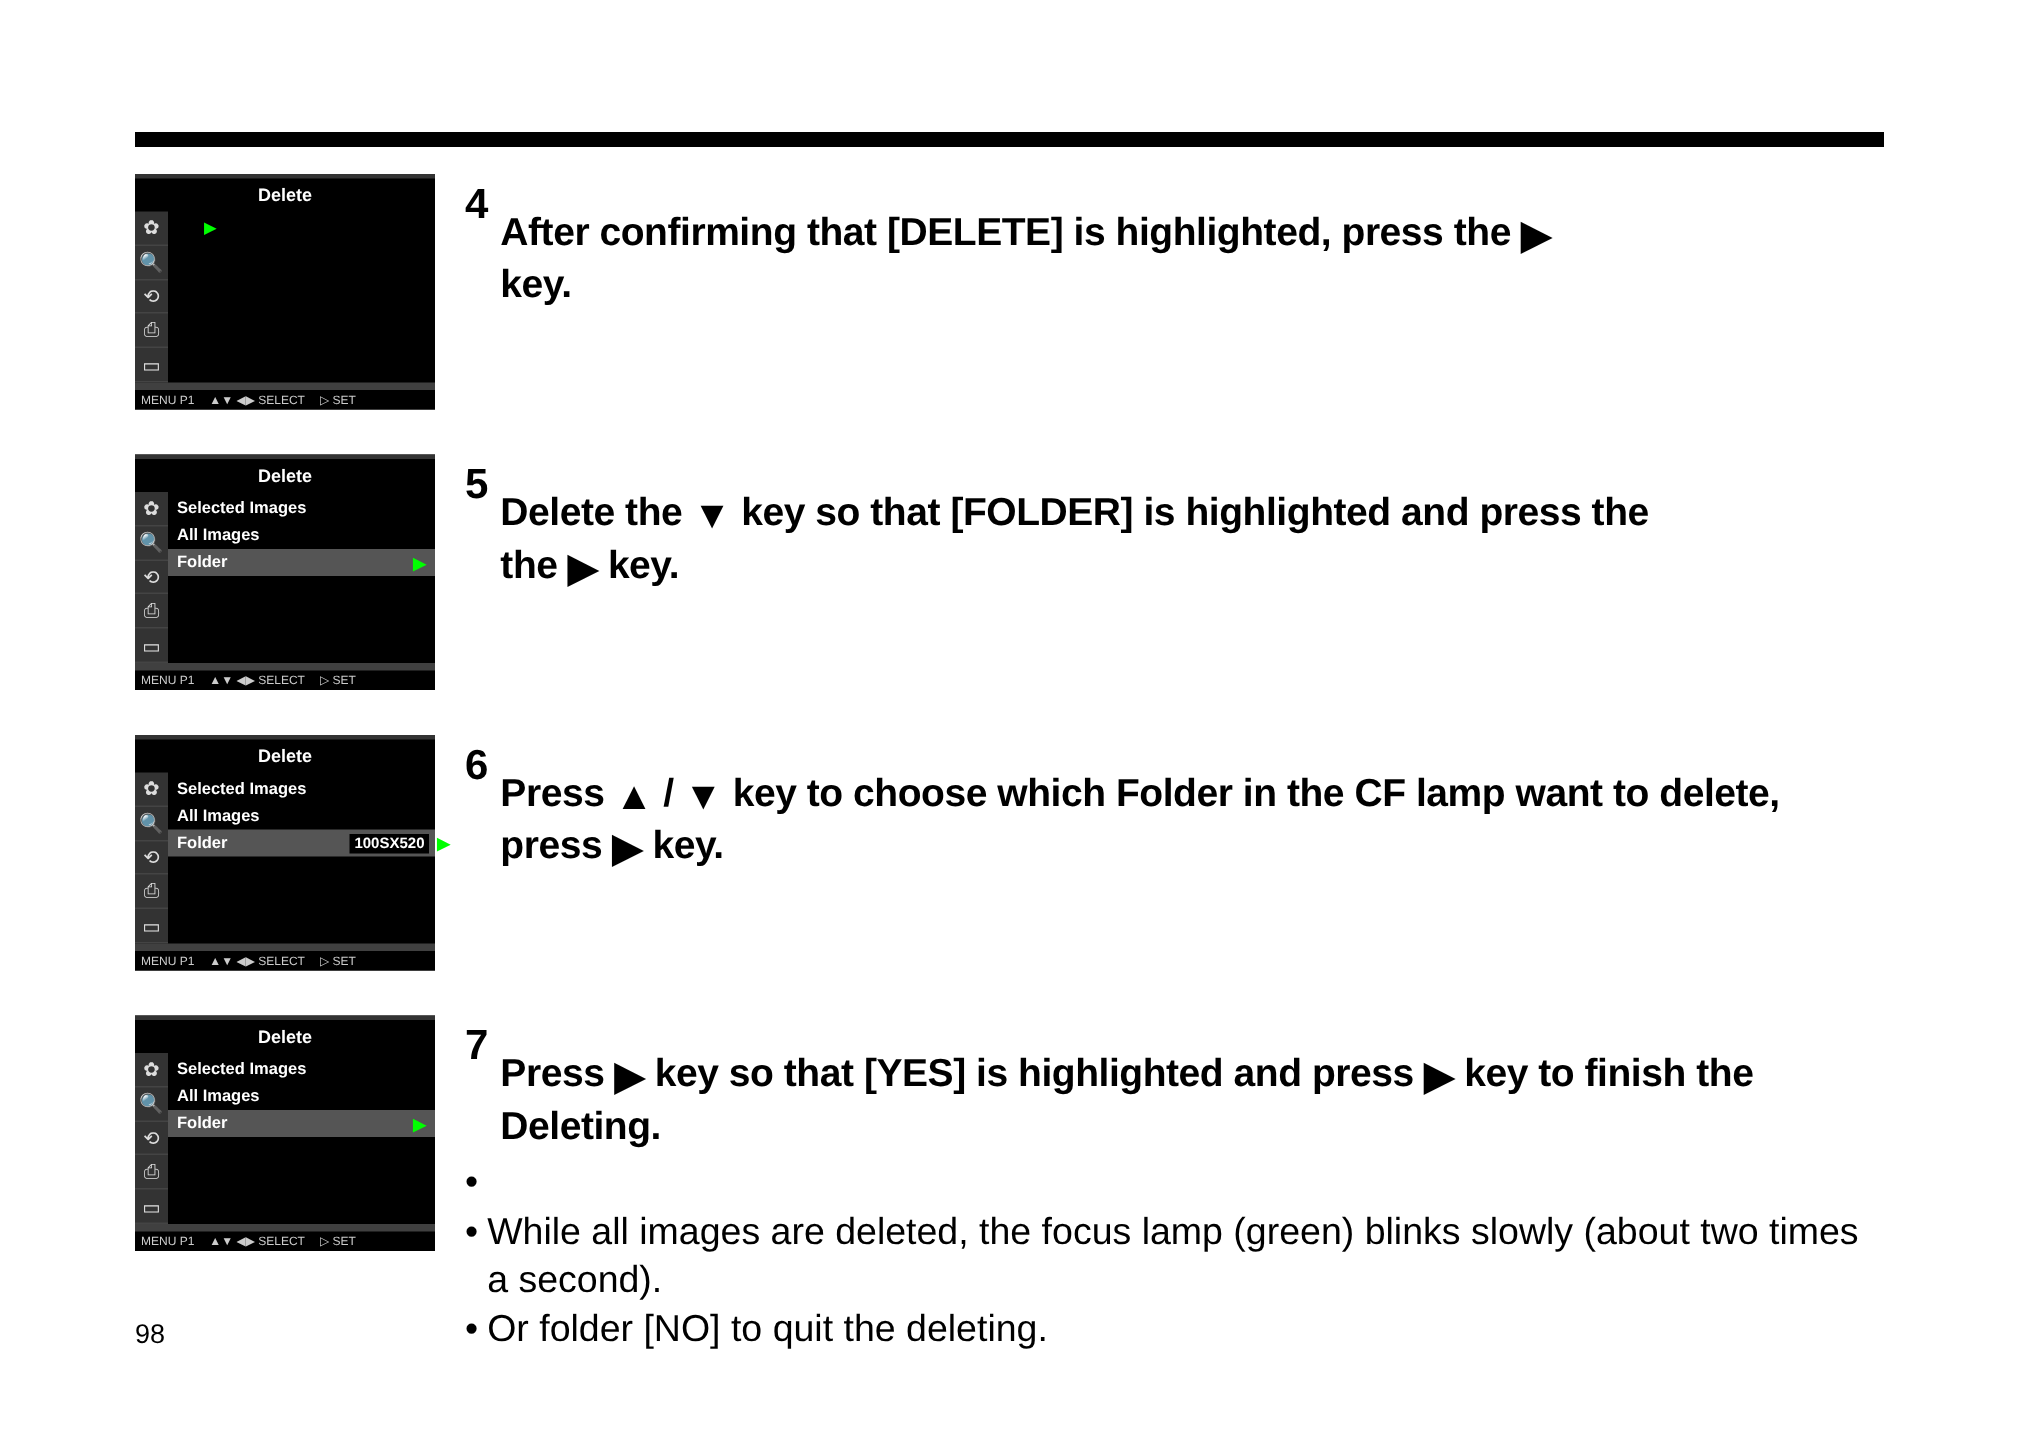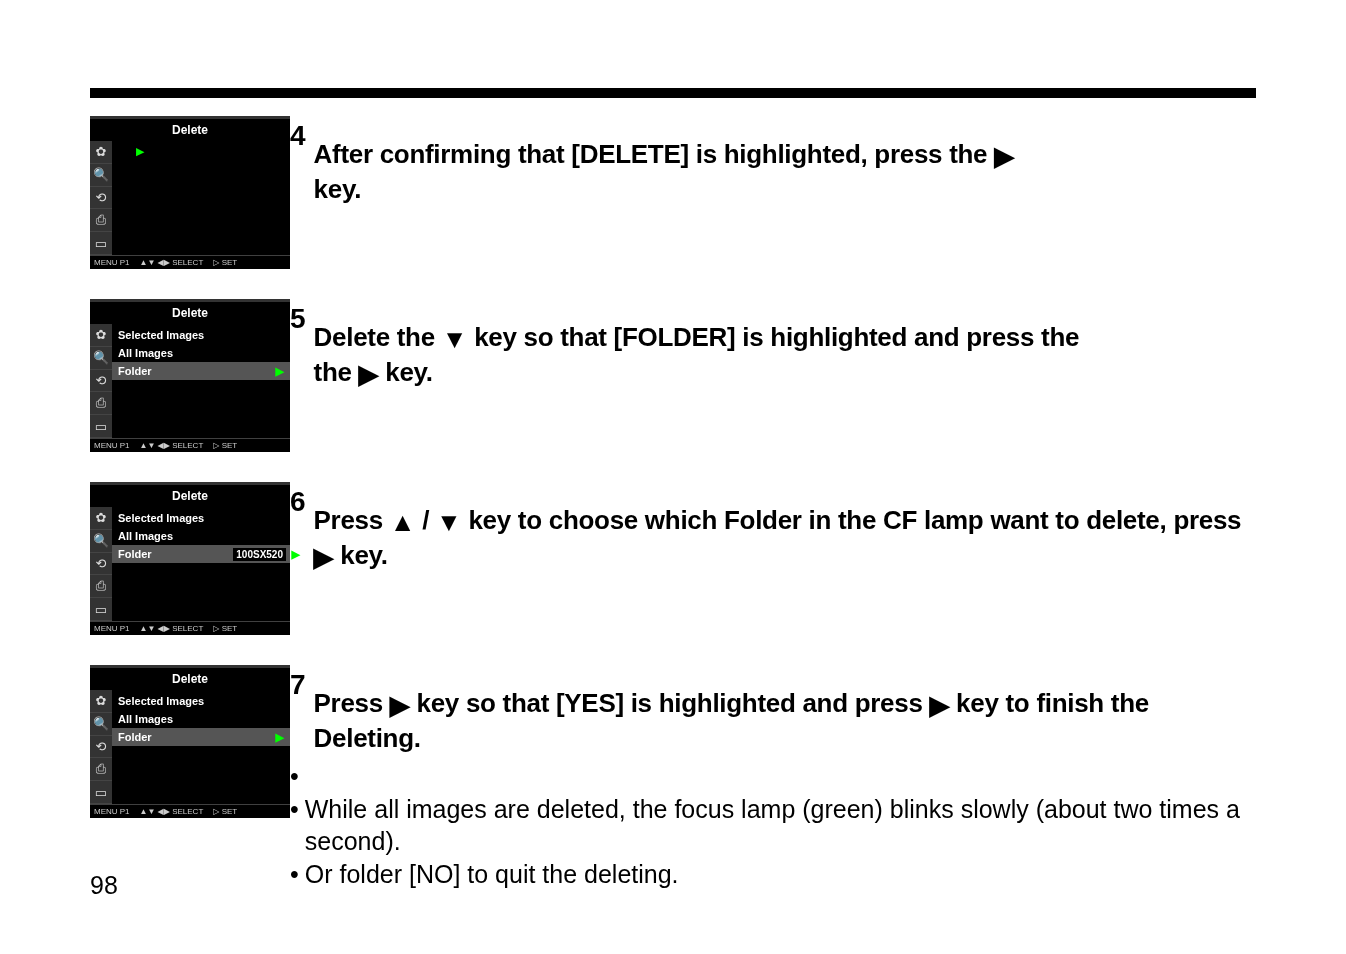--- a/index.html
+++ b/index.html
@@ -27,20 +27,21 @@
     right: 90px;
   }
   .row {
     display: flex;
     align-items: flex-start;
     margin-bottom: 30px;
   }
   .camera-screen {
     width: 200px;
     flex: 0 0 200px;
+    margin-right: 20px;
     background: #000;
     border-top: 3px solid #333;
     color: #fff;
     font-size: 11px;
     position: relative;
   }
   .cs-title {
     text-align: center;
     font-weight: bold;
     font-size: 12px;
@@ -101,21 +102,21 @@
   }
   .cs-arrow-start {
     color: #0f0;
     position: absolute;
     left: 24px;
     top: 4px;
     font-size: 11px;
   }
   .cs-footer {
     background: #000;
-    border-top: 1px solid #404040;
+    border-top: 5px solid #404040;
     font-size: 8px;
     display: flex;
     align-items: center;
     padding: 2px 4px;
     gap: 10px;
     color: #ccc;
   }
   .cs-footer span { white-space: nowrap; }
 
   .instr {
@@ -153,21 +154,21 @@
   .bullets .b {
     display: flex;
   }
   .bullets .dot {
     margin: 0 6px 0 0;
   }
   .pagenum {
     position: absolute;
     left: 90px;
     bottom: 54px;
-    font-size: 25px;
+    font-size: 18px;
   }
 </style>
 </head>
 <body>
 
 <div class="top-rule"></div>
 
 <div class="content">
 
   <div class="row">

